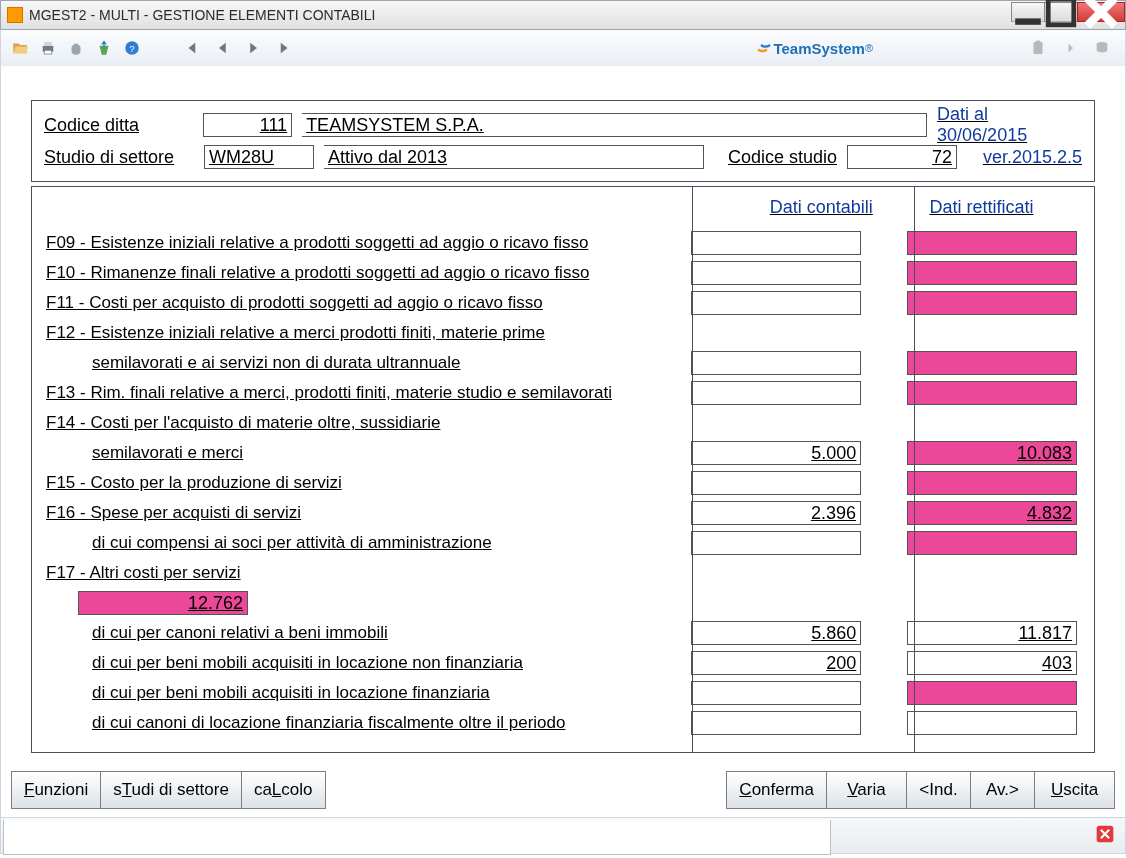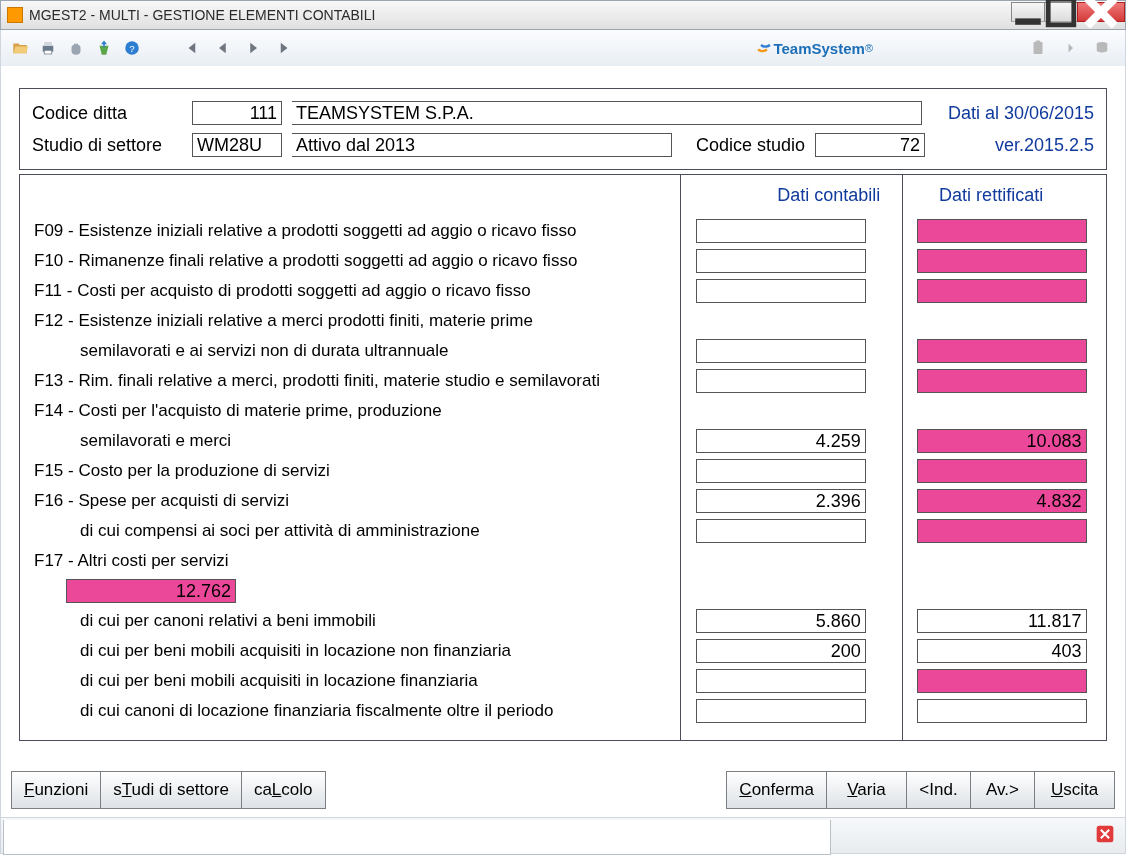--- a/index.html
+++ b/index.html
@@ -52,24 +52,25 @@
     margin-left:auto; margin-right:150px; display:flex; align-items:center; gap:0;
     font-size:15px; color:#1d6fb7; font-weight:bold;
   }
   .brand svg { width:18px; height:18px; }
   .rightgrey { display:flex; gap:6px; margin-right:4px;}
   .rightgrey .tbtn svg { fill:#b9b9b9; }
 
   
   .client {
     border:1px solid #cfd6dd; border-top:none;
-    padding:8px;
+    padding:20px;
     height:788px;
     position:relative;
     background:#fff;
+    text-decoration:underline;
   }
   .panel {
     border:1px solid #4b4d5a;
     position:relative;
   }
   .panel.header { margin:14px 10px 4px 10px; padding:10px 12px 10px 12px; }
   .panel.body { margin:0 10px 6px 10px; padding:10px 0 14px 14px; }
 
   .hdr-row { display:flex; align-items:center; height:28px; gap:10px;}
   .lbl { font-size:18px; color:#000; }
@@ -264,21 +265,21 @@
 
   <div class="panel header">
     <div class="hdr-row">
       <span class="lbl" style="width:150px">Codice ditta</span>
       <div class="ro-field right" style="width:90px">111</div>
       <div class="ro-field" style="width:630px;border-left:none">TEAMSYSTEM S.P.A.</div>
       <span class="bluetxt" style="margin-left:auto">Dati al 30/06/2015</span>
     </div>
     <div class="hdr-row" style="margin-top:4px">
       <span class="lbl" style="width:150px">Studio di settore</span>
-      <div class="ro-field" style="width:90px">WM28U</div>
+      <div class="ro-field" style="width:110px">WM28U</div>
       <div class="ro-field" style="width:380px;border-left:none">Attivo dal 2013</div>
       <span class="lbl" style="margin-left:14px">Codice studio</span>
       <div class="ro-field right" style="width:110px;">72</div>
       <span class="bluetxt" style="margin-left:auto">ver.2015.2.5</span>
     </div>
   </div>
 
   <div class="panel body">
     <div class="vline v1"></div>
     <div class="vline v2"></div>
@@ -332,26 +333,26 @@
         <div class="row">
           <div class="desc">F13 - Rim. finali relative a merci, prodotti finiti, materie studio e semilavorati</div>
           <div class="col-a-wrap">
             <div class="valcell"></div>
           </div>
           <div class="col-b-wrap">
             <div class="valcell cyan"></div>
           </div>
         </div>
         <div class="row">
-          <div class="desc">F14 - Costi per l'acquisto di materie prime, produzione</div>
+          <div class="desc">F14 - Costi per l'acquisto di materie oltre, sussidiarie</div>
         </div>
         <div class="row">
           <div class="desc indent">semilavorati e merci</div>
           <div class="col-a-wrap">
-            <div class="valcell">4.259</div>
+            <div class="valcell">5.000</div>
           </div>
           <div class="col-b-wrap">
             <div class="valcell cyan">10.083</div>
           </div>
         </div>
         <div class="row">
           <div class="desc">F15 - Costo per la produzione di servizi</div>
           <div class="col-a-wrap">
             <div class="valcell"></div>
           </div>

